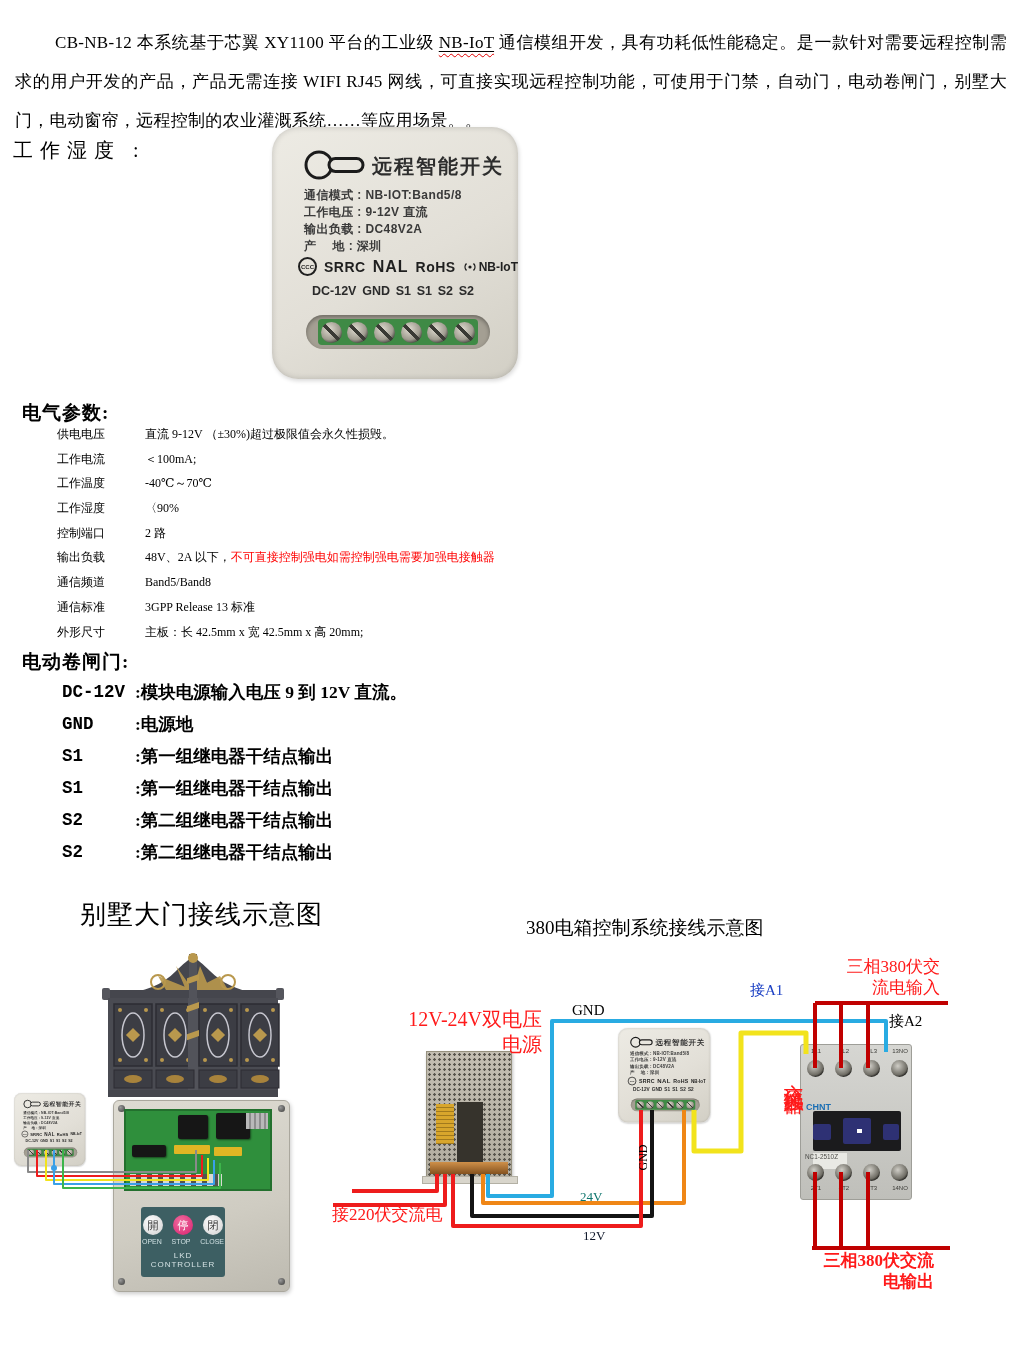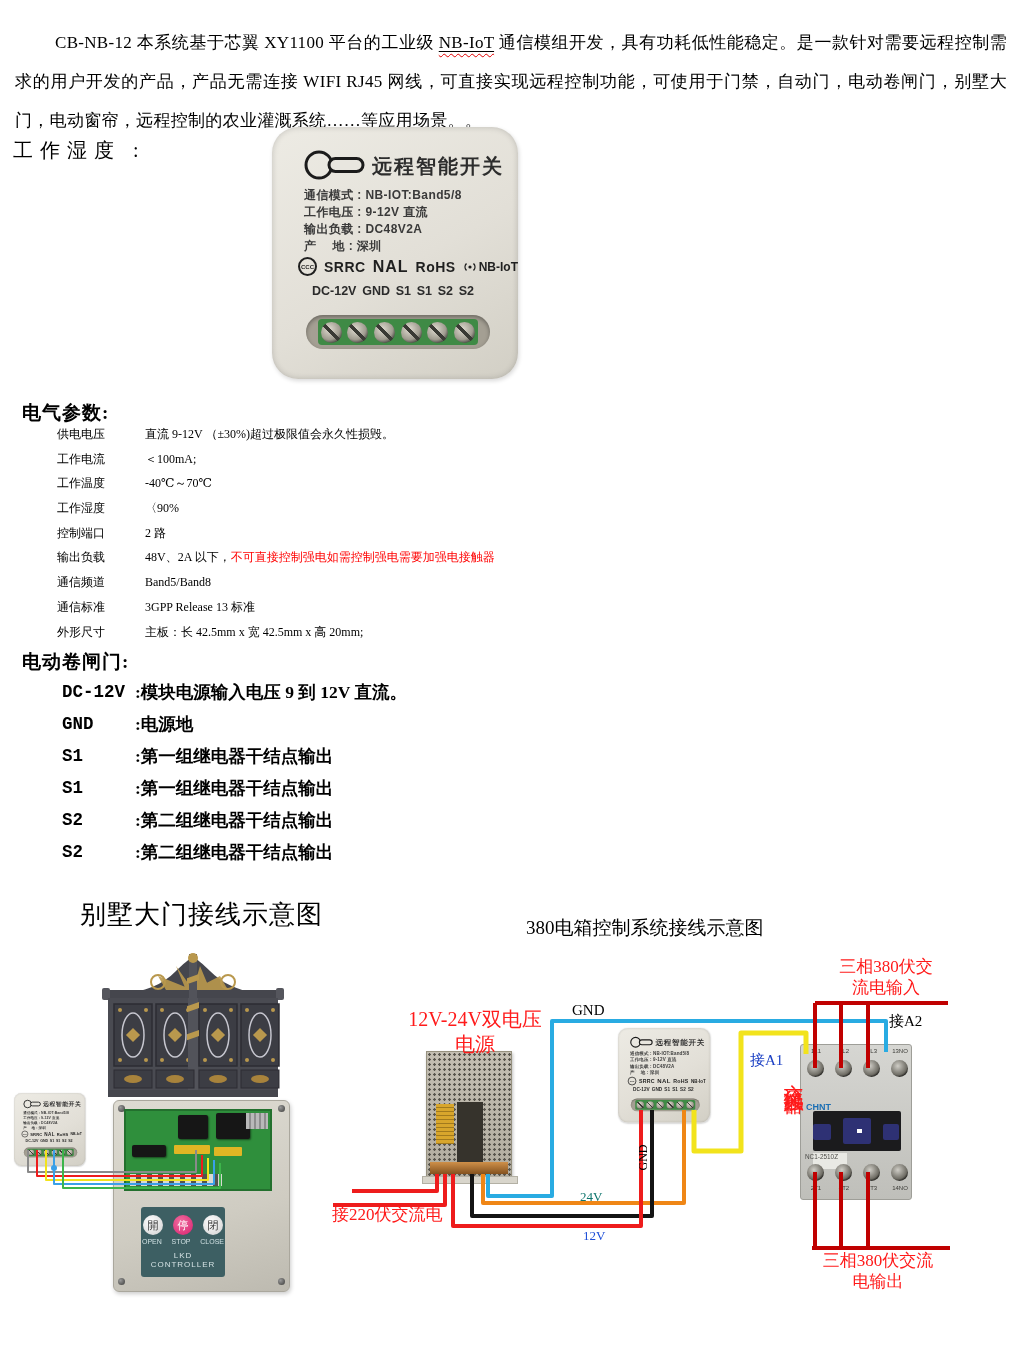--- a/index.html
+++ b/index.html
@@ -49,21 +49,21 @@
   
   .tdefs{position:absolute;left:62px;top:676px;width:700px;font-size:17.5px;font-weight:bold;}
   .t-row{display:flex;height:32px;line-height:32px;white-space:nowrap;}
   .t-label{width:73px;flex:0 0 73px;font-family:"Liberation Mono","DejaVu Sans Mono",monospace;font-weight:bold;}
 
   
   .title-left{position:absolute;left:80px;top:897px;font-size:26px;letter-spacing:1px;}
   .title-right{position:absolute;left:526px;top:915px;font-size:19px;}
   .lab{position:absolute;z-index:6;white-space:nowrap;}
   .lab-red{color:#ff1a1a;}
-  .lab-center{text-align:center;white-space:normal;line-height:1.25;}
+  .lab-center{text-align:right;white-space:normal;line-height:1.25;}
   .vert{writing-mode:vertical-rl;letter-spacing:3px;}
 
   
   .gate{position:absolute;left:100px;top:952px;z-index:2;}
   .ctrl{position:absolute;left:113px;top:1100px;width:177px;height:192px;z-index:2;border-radius:6px;
         background:linear-gradient(165deg,#dedbd2 0%,#cfccc2 60%,#bdbab0 100%);border:1px solid #aaa79d;
         box-shadow:1px 2px 4px rgba(0,0,0,.2);}
   .ctrl-screw{position:absolute;width:7px;height:7px;border-radius:50%;background:radial-gradient(circle at 35% 35%,#999,#3a3a38);}
   .pcb{position:absolute;left:10px;top:8px;width:148px;height:82px;background:#2f8f3c;border:2px solid #23702e;}
   .relay{position:absolute;background:#161616;border-radius:2px;box-shadow:1px 1px 2px rgba(0,0,0,.5);}
@@ -370,28 +370,28 @@
         <span data-name="open-label">OPEN</span>
         <span data-name="stop-label">STOP</span>
         <span data-name="close-label">CLOSE</span>
       </div>
       <div class="kp-name" data-name="controller-name">LKD CONTROLLER</div>
     </div>
   </div>
 
   <div class="lab lab-red lab-center" style="left:408px;top:1007px;width:134px;font-size:20px;" data-name="psu-label">12V-24V双电压电源</div>
   <div class="lab" style="left:572px;top:1002px;font-size:15px;" data-name="gnd-top-label">GND</div>
-  <div class="lab" style="left:750px;top:1051px;font-size:15px;color:#1a3fc4;" data-name="a1-label">接A1</div>
+  <div class="lab" style="left:750px;top:981px;font-size:15px;color:#1a3fc4;" data-name="a1-label">接A1</div>
   <div class="lab" style="left:889px;top:1012px;font-size:15px;" data-name="a2-label">接A2</div>
   <div class="lab lab-red lab-center" style="left:832px;top:956px;width:108px;font-size:17px;" data-name="three-phase-input-label">三相380伏交流电输入</div>
   <div class="lab lab-red vert" style="left:781px;top:1068px;height:125px;font-size:20px;" data-name="contactor-label">交流接触器</div>
   <div class="lab lab-red" style="left:332px;top:1203px;font-size:17px;" data-name="ac220-label">接220伏交流电</div>
   <div class="lab" style="left:580px;top:1189px;font-size:13px;color:#0f766e;" data-name="v24-label">24V</div>
-  <div class="lab" style="left:583px;top:1228px;font-size:13px;color:#1d4ed8;" data-name="v12-label">12V</div>
-  <div class="lab lab-red lab-center" style="left:822px;top:1250px;width:112px;font-size:17px;" data-name="three-phase-output-label">三相380伏交流电输出</div>
+  <div class="lab" style="left:583px;top:1228px;font-size:13px;color:#0f172a;" data-name="v12-label">12V</div>
+  <div class="lab lab-red lab-center" style="left:822px;top:1250px;width:112px;font-size:17px;font-weight:bold;" data-name="three-phase-output-label">三相380伏交流电输出</div>
   <div class="lab" style="left:630px;top:1150px;font-size:12px;transform:rotate(-90deg);transform-origin:center;" data-name="gnd-wire-label">GND</div>
 
   <div class="psu" data-name="power-supply-photo">
     <div class="psu-label" data-name="psu-sticker"></div>
     <div class="psu-dark" data-name="psu-inner"></div>
     <div class="psu-bar" data-name="psu-terminal-bar"></div>
     <div class="psu-flange" data-name="psu-flange"></div>
   </div>
 
   <div class="module-wrap" style="left:618px;top:1028px;width:93px;height:95px;" data-name="nbiot-module-mini-right">

